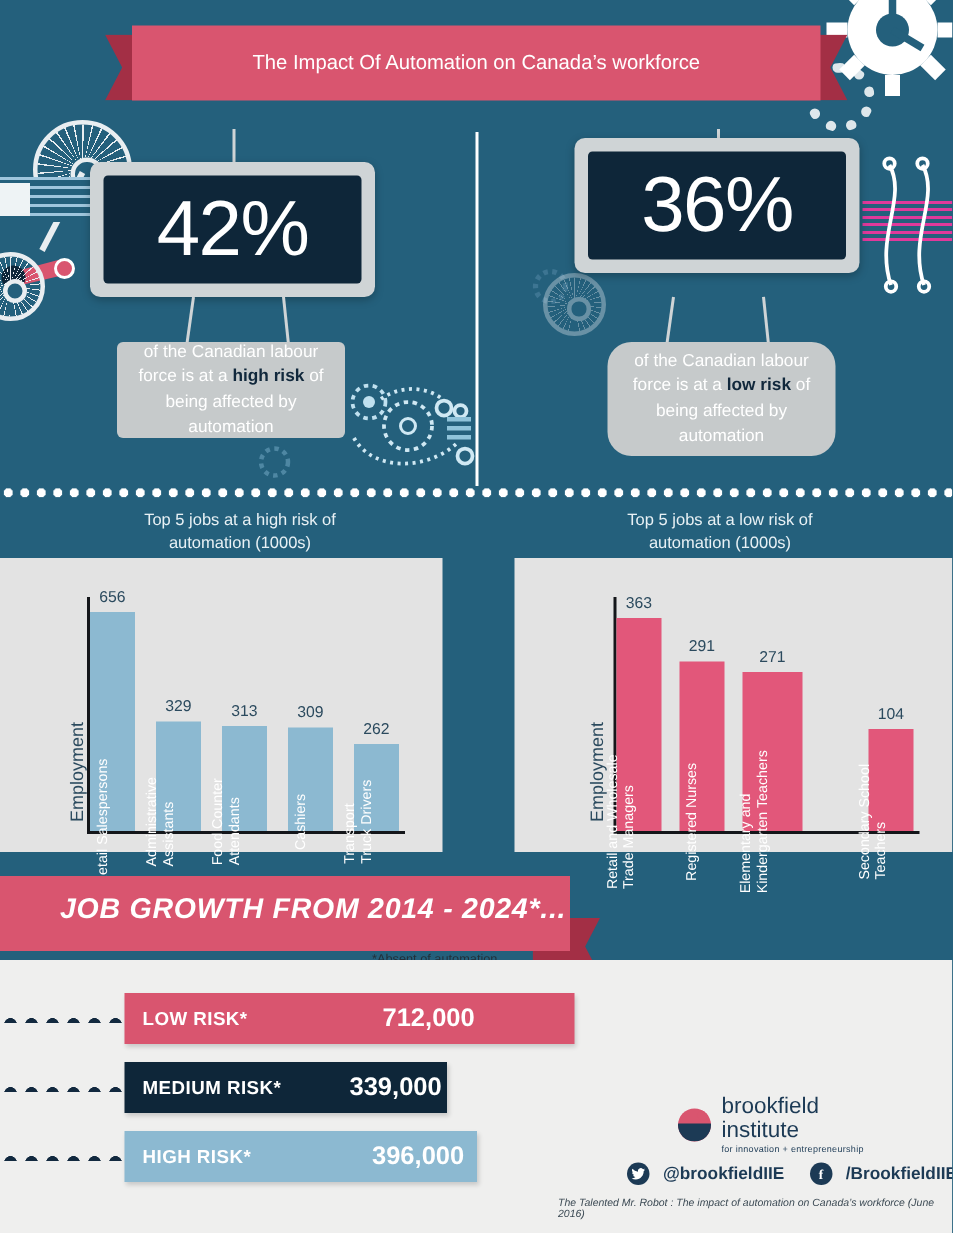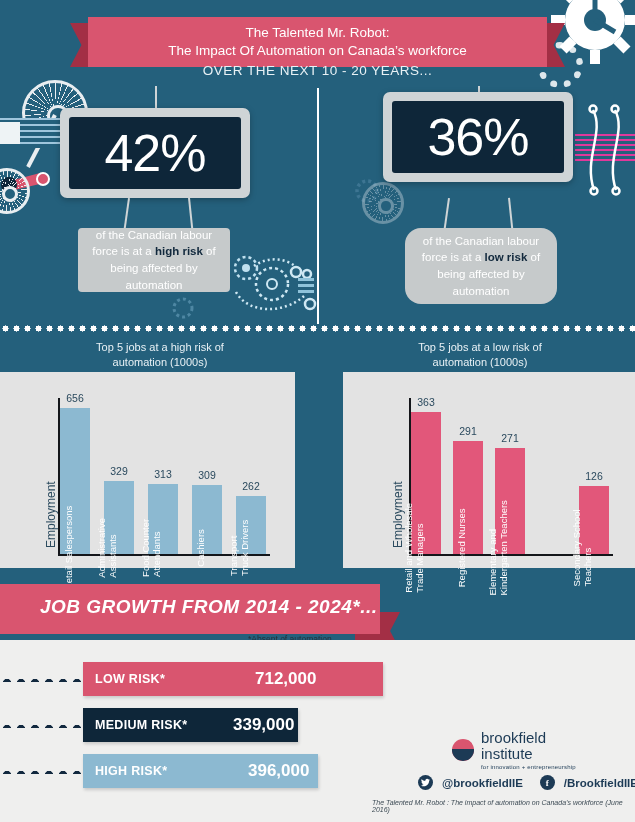--- a/index.html
+++ b/index.html
@@ -220,25 +220,23 @@
     <svg width="30" height="30" viewBox="0 0 30 30">
       <circle cx="15" cy="15" r="10" fill="none" stroke="#3d7592" stroke-width="3.5" stroke-dasharray="3 3"></circle>
     </svg>
   </div>
   <div class="deco spoke-wheel" style="left:362px;top:182px;width:42px;height:42px;opacity:.35;"></div>
 
   <div class="ribbon-wrap">
     <div class="ribbon-tail l"></div>
     <div class="ribbon-tail r"></div>
     <div class="ribbon-main">
-      <div>The Talented Mr. Robot:</div>
       <div>The Impact Of Automation on Canada’s workforce</div>
     </div>
   </div>
-  <div class="subhead">OVER THE NEXT 10 - 20 YEARS...</div>
 
   <div class="vdivider" style="left:317px;top:88px;height:236px;"></div>
 
   <div class="connector" style="left:155px;top:86px;height:22px;"></div>
   <div class="monitor" style="left:60px;top:108px;width:190px;height:90px;">
     <div class="monitor-inner">
       <span class="pct">42%</span>
     </div>
   </div>
   <div class="connector" style="left:128px;top:198px;height:32px;transform:rotate(8deg);transform-origin:top;"></div>
@@ -307,26 +305,26 @@
     <div class="axis-x" style="left:66px;top:182px;width:204px;"></div>
     <div id="bars-low" style="position:absolute;left:68px;top:26px;width:200px;height:156px;">
         <div class="bar" style="left: 0px; width: 30px; height: 142px; background: rgb(226, 87, 122);">
           <span class="barval">363</span>
           <span class="barlbl">Retail and Wholesale<br>Trade Managers</span>
         </div>
         <div class="bar" style="left: 42px; width: 30px; height: 113px; background: rgb(226, 87, 122);">
           <span class="barval">291</span>
           <span class="barlbl">Registered Nurses</span>
         </div>
-        <div class="bar" style="left: 84px; width: 30px; height: 106px; background: rgb(226, 87, 122);">
+        <div class="bar" style="left: 84px; width: 40px; height: 106px; background: rgb(226, 87, 122);">
           <span class="barval">271</span>
           <span class="barlbl">Elementary and<br>Kindergarten Teachers</span>
         </div>
         <div class="bar" style="left: 168px; width: 30px; height: 68px; background: rgb(226, 87, 122);">
-          <span class="barval">126</span>
+          <span class="barval">104</span>
           <span class="barlbl">Secondary School<br>Teachers</span>
         </div>
       </div>
   </div>
 
   <div class="jg-tail"></div>
   <div class="jg-band" style="width:380px;"></div>
   <div class="jg-text">JOB GROWTH FROM 2014 - 2024*...</div>
   <div class="jg-note" style="left:248px;top:634px;">*Absent of automation</div>
 

